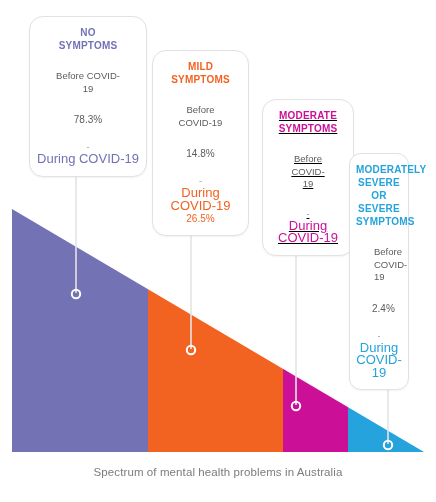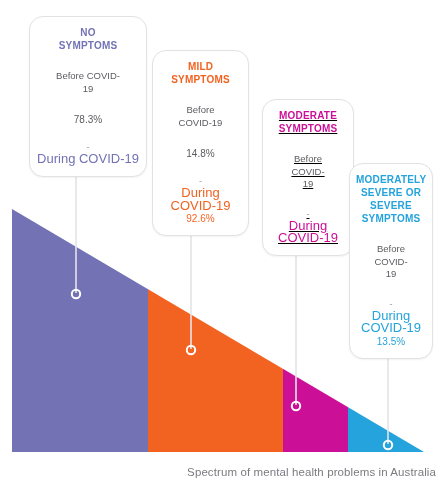--- a/index.html
+++ b/index.html
@@ -75,29 +75,29 @@
   }
   .stat-value-during {
     font-size: 10px;
     line-height: 13px;
   }
 
   
   #card-0 { left: 29px;  top: 16px;  width: 118px;  }
   #card-1 { left: 152px; top: 50px;  width: 97px;  }
   #card-2 { left: 262px; top: 99px;  width: 92px; text-decoration: underline;  }
-  #card-3 { left: 349px; top: 163px; width: 84px;  }
+  #card-3 { left: 349px; top: 153px; width: 60px; border-radius: 12px;  }
 
   
   .caption {
     position: absolute;
     left: 0;
     top: 466px;
     width: 436px;
-    text-align: right;
+    text-align: center;
     font-size: 11.5px;
     color: #7b7b80;
     letter-spacing: 0.1px;
   }
 </style>
 </head>
 <body>
 
 <div id="infographic">
 
@@ -143,41 +143,41 @@
 
   <div class="card" id="card-1">
     <div class="card-title" style="color:#f26322">
       <span>MILD</span><br>
       <span>SYMPTOMS</span>
     </div>
     <p class="stat-label">Before COVID-19</p>
     <p class="stat-value">14.8%</p>
     <p class="stat-sep">-</p>
     <p class="stat-label-during" style="color:#f26322">During COVID-19</p>
-    <p class="stat-value-during" style="color:#f26322">92.6%</p>
+    <p class="stat-value-during" style="color:#f26322">26.5%</p>
   </div>
 
   <div class="card" id="card-2">
     <div class="card-title" style="color:#cc0f97">
       <span>MODERATE</span><br>
       <span>SYMPTOMS</span>
     </div>
     <p class="stat-label">Before COVID-19</p>
     <p class="stat-sep">-</p>
     <p class="stat-label-during" style="color:#cc0f97">During COVID-19</p>
   </div>
 
   <div class="card" id="card-3">
     <div class="card-title" style="color:#24a3dc">
       <span>MODERATELY</span><br>
       <span>SEVERE OR</span><br>
       <span>SEVERE</span><br>
       <span>SYMPTOMS</span>
     </div>
     <p class="stat-label">Before COVID-19</p>
+    <p class="stat-value">2.4%</p>
     <p class="stat-sep">-</p>
     <p class="stat-label-during" style="color:#24a3dc">During COVID-19</p>
-    <p class="stat-value-during" style="color:#24a3dc">13.5%</p>
   </div>
 
   <div class="caption">Spectrum of mental health problems in Australia</div>
 
 </div>
 
 </body></html>

